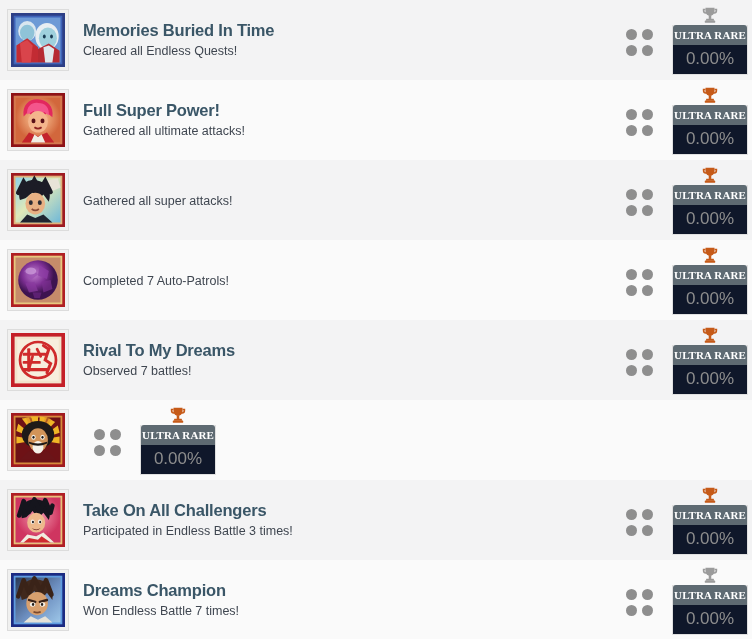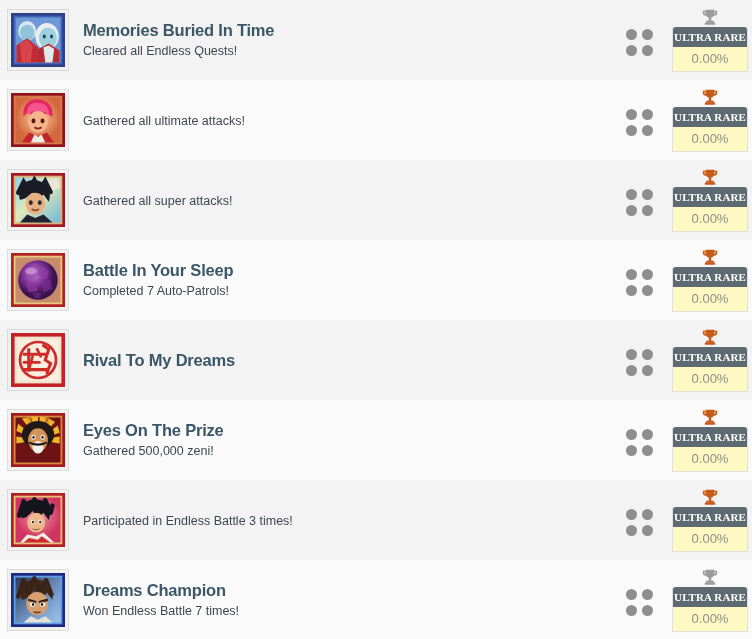--- a/index.html
+++ b/index.html
@@ -117,23 +117,23 @@
     font-size: 11px;
     font-weight: bold;
     letter-spacing: 0.1px;
     padding: 4px 0 4px;
     border-radius: 3px 3px 0 0;
     white-space: nowrap;
     font-family: Liberation Serif, serif;
   }
   .rarity-pct {
     color: #8d8d8d;
-    font-size: 13px;
+    font-size: 17px;
     padding: 4px 0 5px;
-    background: #fef9c3;
+    background: #0f172a;
   }
 </style>
 </head>
 <body>
 
 <div id="trophy-list">
     <div class="trophy-row alt">
     <div class="icon-cell">
       <div class="thumb-frame">
         <div class="thumb-art">
@@ -201,20 +201,21 @@
         <ellipse cx="25" cy="31" rx="2.2" ry="2.6" fill="#5a1018"></ellipse>
         <ellipse cx="35" cy="31" rx="2.2" ry="2.6" fill="#5a1018"></ellipse>
         <path d="M26 38 Q30 41 34 38" stroke="#8c2020" stroke-width="2" fill="none"></path>
         <path d="M12 55 L20 44 L30 48 L40 44 L48 55Z" fill="#c4242c"></path>
         <path d="M22 55 L26 46 L30 49 L34 46 L38 55Z" fill="#f0eee4"></path>
       </svg>
           </div>
       </div>
     </div>
     <div class="text-cell">
+      <div class="t-title">Full Super Power!</div>
       <div class="t-desc">Gathered all ultimate attacks!</div>
     </div>
     <div class="dots-cell">
       <div class="dots-grid">
         <span class="dot"></span>
         <span class="dot"></span>
         <span class="dot"></span>
         <span class="dot"></span>
       </div>
     </div>
@@ -302,21 +303,20 @@
         <path d="M32 14 L42 20 L40 29 L30 25Z" fill="#8e3ea6" opacity="0.75"></path>
         <path d="M16 34 L26 32 L30 42 L20 44Z" fill="#8a3aa0" opacity="0.7"></path>
         <path d="M34 32 L44 30 L46 40 L36 44Z" fill="#7c2f92" opacity="0.7"></path>
         <path d="M24 44 L34 44 L32 50 L26 50Z" fill="#6a2680" opacity="0.7"></path>
         <ellipse cx="22" cy="20" rx="6" ry="4" fill="#e3c0ee" opacity="0.5"></ellipse>
       </svg>
           </div>
       </div>
     </div>
     <div class="text-cell">
-      <div class="t-title">Battle In Your Sleep</div>
       <div class="t-desc">Completed 7 Auto-Patrols!</div>
     </div>
     <div class="dots-cell">
       <div class="dots-grid">
         <span class="dot"></span>
         <span class="dot"></span>
         <span class="dot"></span>
         <span class="dot"></span>
       </div>
     </div>
@@ -353,20 +353,21 @@
           <path d="M36 14 L42 18 L38 30 L44 34 L40 44" stroke="#d02b2b" stroke-width="3.4" fill="none" stroke-linecap="round"></path>
           <path d="M24 26 L20 40" stroke="#d02b2b" stroke-width="3" fill="none" stroke-linecap="round"></path>
           <path d="M29 18 L33 26" stroke="#d02b2b" stroke-width="3" fill="none" stroke-linecap="round"></path>
         </g>
       </svg>
           </div>
       </div>
     </div>
     <div class="text-cell">
       <div class="t-title">Rival To My Dreams</div>
+      <div class="t-desc">Observed 7 battles!</div>
     </div>
     <div class="dots-cell">
       <div class="dots-grid">
         <span class="dot"></span>
         <span class="dot"></span>
         <span class="dot"></span>
         <span class="dot"></span>
       </div>
     </div>
     <div class="rarity-cell">
@@ -412,24 +413,20 @@
         <ellipse cx="35" cy="27" rx="2.4" ry="2.8" fill="#f2eee6"></ellipse>
         <ellipse cx="25" cy="27" rx="1.2" ry="1.5" fill="#161414"></ellipse>
         <ellipse cx="35" cy="27" rx="1.2" ry="1.5" fill="#161414"></ellipse>
         <ellipse cx="30" cy="38" rx="6" ry="7" fill="#f5f2ea"></ellipse>
         <path d="M20 32 Q30 36 40 32 L40 34 Q30 39 20 34Z" fill="#1f1a18"></path>
         <path d="M10 52 L20 42 L30 46 L40 42 L50 52Z" fill="#6b1418"></path>
       </svg>
           </div>
       </div>
     </div>
-    <div class="text-cell">
-      <div class="t-title">Eyes On The Prize</div>
-      <div class="t-desc">Gathered 500,000 zeni!</div>
-    </div>
     <div class="dots-cell">
       <div class="dots-grid">
         <span class="dot"></span>
         <span class="dot"></span>
         <span class="dot"></span>
         <span class="dot"></span>
       </div>
     </div>
     <div class="rarity-cell">
       <span class="trophy-ico"><svg viewBox="0 0 20 20" preserveAspectRatio="xMidYMid meet">
@@ -466,20 +463,21 @@
         <ellipse cx="24.4" cy="32.3" rx="1.1" ry="1.4" fill="#201f24"></ellipse>
         <ellipse cx="32.4" cy="32.3" rx="1.1" ry="1.4" fill="#201f24"></ellipse>
         <path d="M23 39 Q28 44 33 39 Q28 42 23 39Z" fill="#6e2a26"></path>
         <path d="M10 55 L18 46 L28 48 L36 44 L48 55Z" fill="#f0ece0"></path>
         <path d="M14 55 L20 50 L30 52 L34 48 L44 55Z" fill="#cf2a2f"></path>
       </svg>
           </div>
       </div>
     </div>
     <div class="text-cell">
+      <div class="t-title">Take On All Challengers</div>
       <div class="t-desc">Participated in Endless Battle 3 times!</div>
     </div>
     <div class="dots-cell">
       <div class="dots-grid">
         <span class="dot"></span>
         <span class="dot"></span>
         <span class="dot"></span>
         <span class="dot"></span>
       </div>
     </div>

